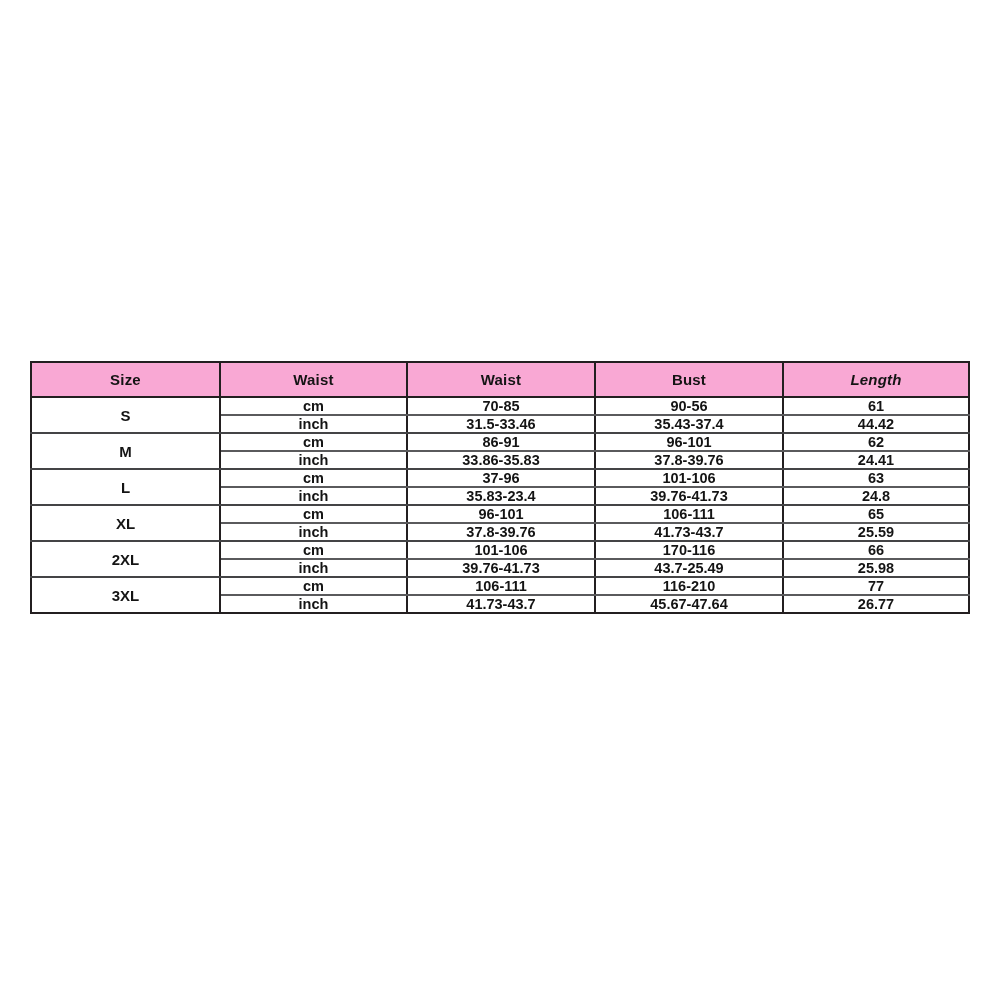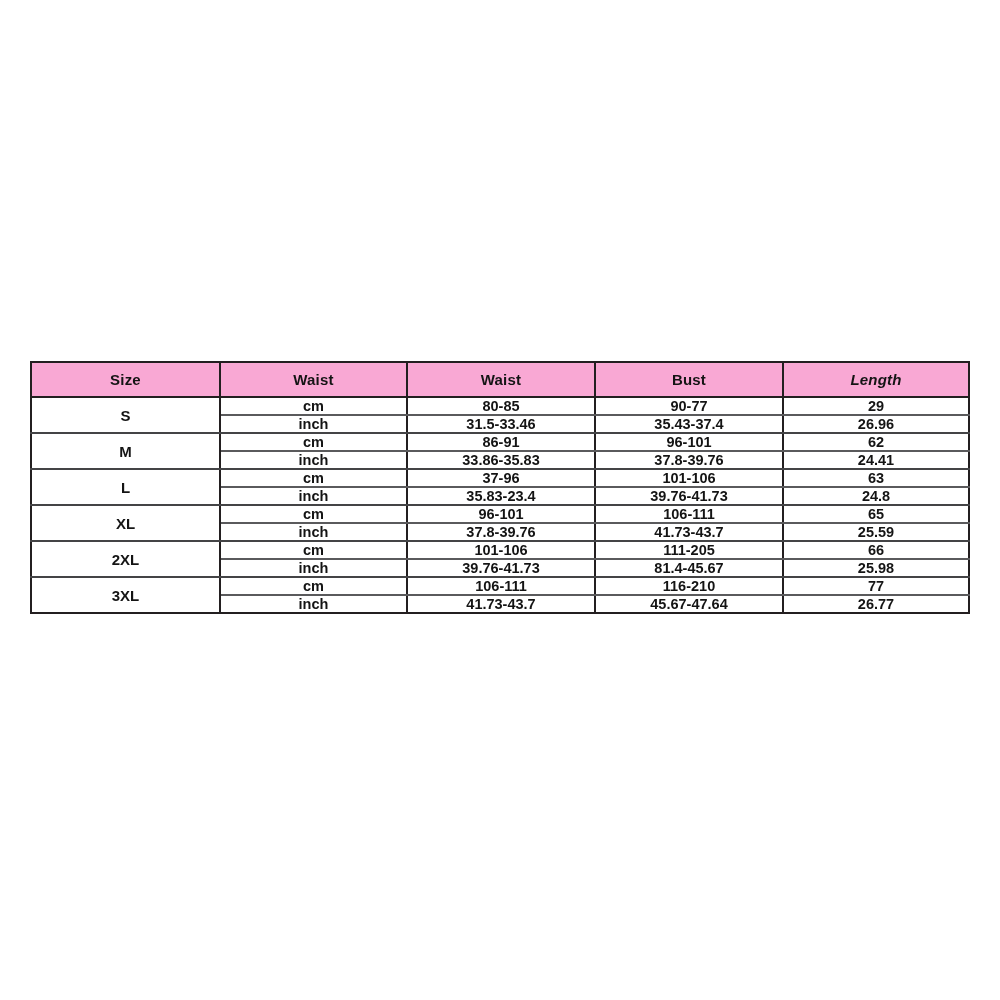--- a/index.html
+++ b/index.html
@@ -110,29 +110,29 @@
           <th>Waist</th>
           <th>Bust</th>
           <th>Length</th>
         </tr>
       </thead>
       <tbody>
 
         <tr class="row-cm">
           <td class="size-cell" rowspan="2">S</td>
           <td class="data-cell">cm</td>
-          <td class="data-cell">80-85</td>
-          <td class="data-cell">90-77</td>
-          <td class="data-cell">29</td>
+          <td class="data-cell">70-85</td>
+          <td class="data-cell">90-56</td>
+          <td class="data-cell">61</td>
         </tr>
         <tr class="row-inch">
           <td class="data-cell">inch</td>
           <td class="data-cell">31.5-33.46</td>
           <td class="data-cell">35.43-37.4</td>
-          <td class="data-cell">26.96</td>
+          <td class="data-cell">44.42</td>
         </tr>
 
         <tr class="row-cm">
           <td class="size-cell" rowspan="2">M</td>
           <td class="data-cell">cm</td>
           <td class="data-cell">86-91</td>
           <td class="data-cell">96-101</td>
           <td class="data-cell">62</td>
         </tr>
         <tr class="row-inch">
@@ -167,27 +167,27 @@
           <td class="data-cell">inch</td>
           <td class="data-cell">37.8-39.76</td>
           <td class="data-cell">41.73-43.7</td>
           <td class="data-cell">25.59</td>
         </tr>
 
         <tr class="row-cm">
           <td class="size-cell" rowspan="2">2XL</td>
           <td class="data-cell">cm</td>
           <td class="data-cell">101-106</td>
-          <td class="data-cell">111-205</td>
+          <td class="data-cell">170-116</td>
           <td class="data-cell">66</td>
         </tr>
         <tr class="row-inch">
           <td class="data-cell">inch</td>
           <td class="data-cell">39.76-41.73</td>
-          <td class="data-cell">81.4-45.67</td>
+          <td class="data-cell">43.7-25.49</td>
           <td class="data-cell">25.98</td>
         </tr>
 
         <tr class="row-cm last-group">
           <td class="size-cell" rowspan="2">3XL</td>
           <td class="data-cell">cm</td>
           <td class="data-cell">106-111</td>
           <td class="data-cell">116-210</td>
           <td class="data-cell">77</td>
         </tr>

